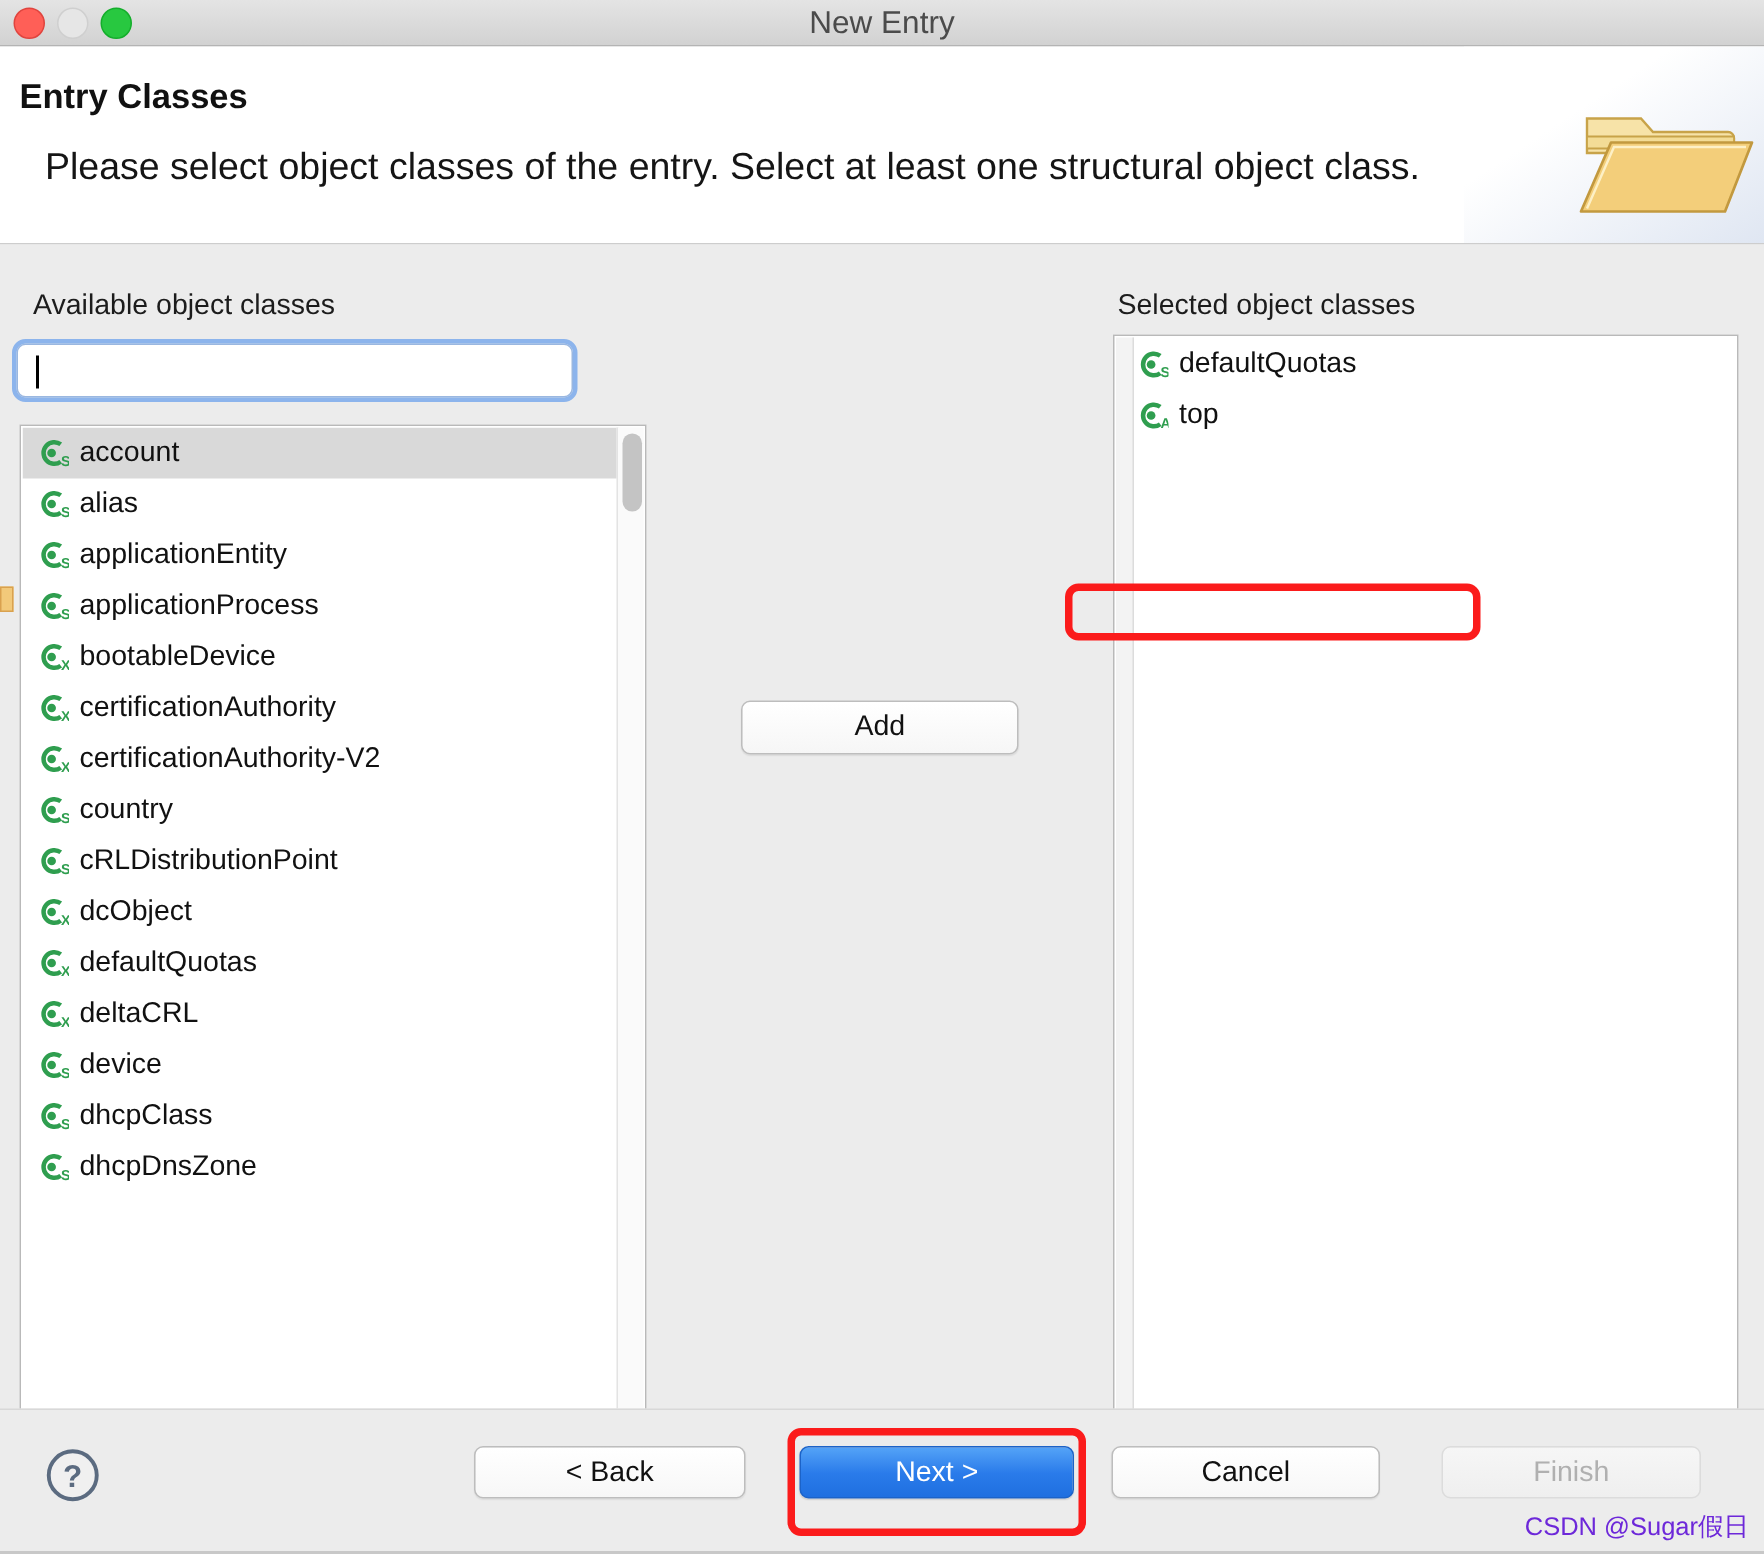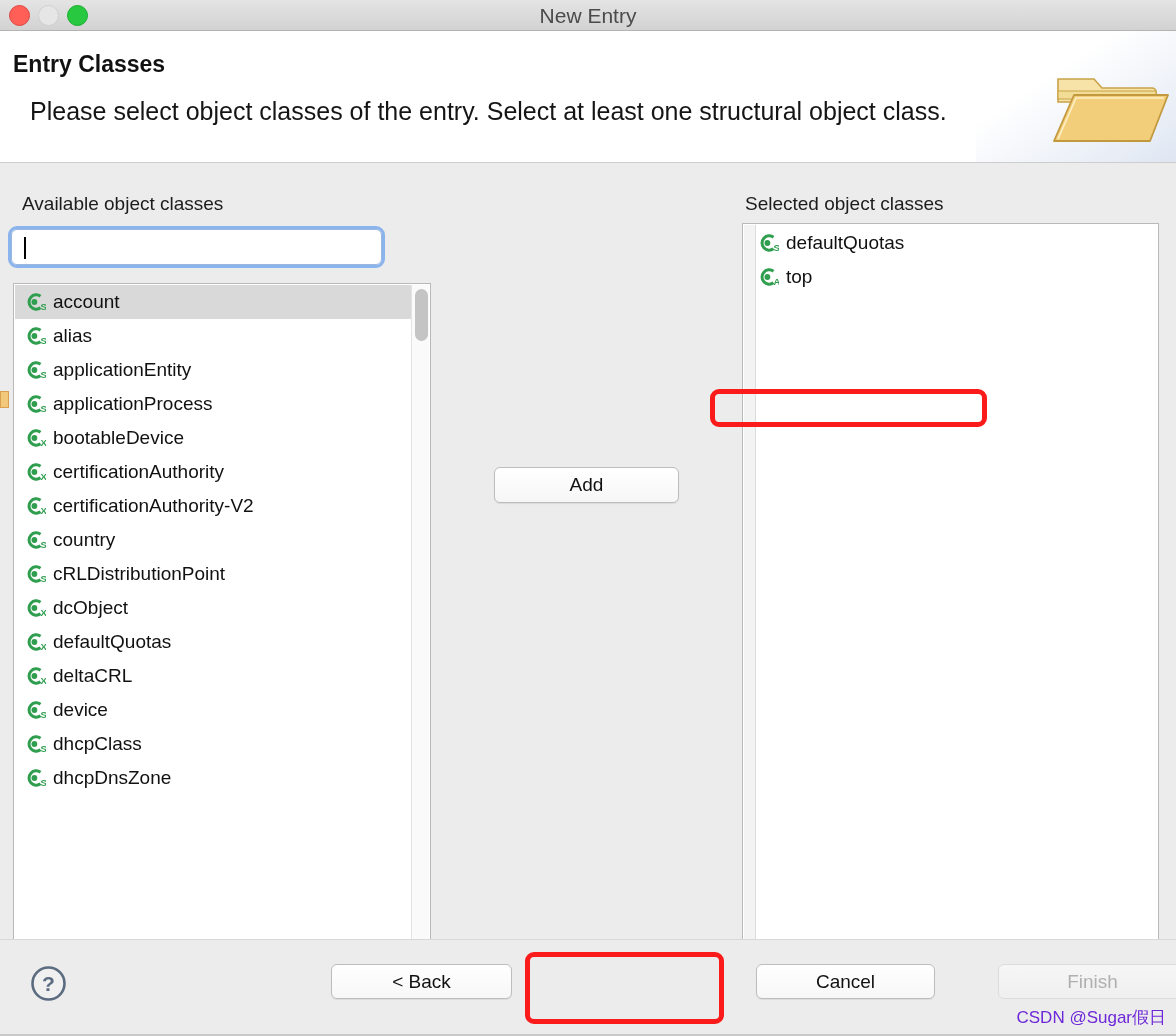--- a/index.html
+++ b/index.html
@@ -200,40 +200,39 @@
     position: absolute; left: 0; bottom: 0; width: 1176px; height: 2px;
     background: #c8c8c8;
   }
   .help-icon { position: absolute; left: 30px; top: 965px; }
 
   .fbtn {
     position: absolute; top: 964px; height: 35px;
     border-radius: 6px;
     font-family: "Liberation Sans", sans-serif;
     font-size: 19px;
-    margin-left: 15px;
   }
   .fbtn.plain {
     background: linear-gradient(to bottom, #ffffff, #f7f7f7);
     border: 1px solid #bdbdbd; color: #111;
     box-shadow: 0 1px 1px rgba(0,0,0,.07);
   }
   .fbtn.primary {
     background: linear-gradient(to bottom, #54a3f7 0%, #2a7bea 52%, #1f6fe0 100%);
     border: 1px solid #1c63c8; color: #ffffff;
     box-shadow: 0 1px 1px rgba(0,0,0,.13);
   }
   .fbtn.disabled {
     background: linear-gradient(to bottom, #f6f6f6, #efefef);
     border: 1px solid #dcdcdc; color: #b0b0b0;
   }
   #btn-back   { left: 316px; width: 181px; }
   #btn-next   { left: 533px; width: 183px; }
   #btn-cancel { left: 741px; width: 179px; }
-  #btn-finish { left: 983px; width: 189px; }
+  #btn-finish { left: 961px; width: 173px; }
 
   .watermark {
     position: absolute; right: 10px; top: 1006px;
     font-size: 17px; color: #6d28d9;
   }
 </style>
 </head>
 <body>
 
 <div id="app">
@@ -440,19 +439,20 @@
   <div class="footer">
     <div class="footer-rule"></div>
   </div>
 
   <svg class="help-icon" width="37" height="37" viewBox="0 0 37 37">
     <circle cx="18.5" cy="18.5" r="16" fill="#f0f0f0" stroke="#5b6b80" stroke-width="2.6"></circle>
     <text x="18.5" y="26" text-anchor="middle" font-family="Liberation Sans, sans-serif" font-size="21" font-weight="bold" fill="#5b6b80">?</text>
   </svg>
 
   <button class="fbtn plain" id="btn-back">&lt; Back</button>
+  <button class="fbtn primary" id="btn-next">Next &gt;</button>
   <button class="fbtn plain" id="btn-cancel">Cancel</button>
   <button class="fbtn disabled" id="btn-finish" disabled="">Finish</button>
 
   <div class="redbox" id="redbox-next"></div>
 
   <div class="watermark">CSDN @Sugar假日</div>
 </div>
 
 </body></html>

